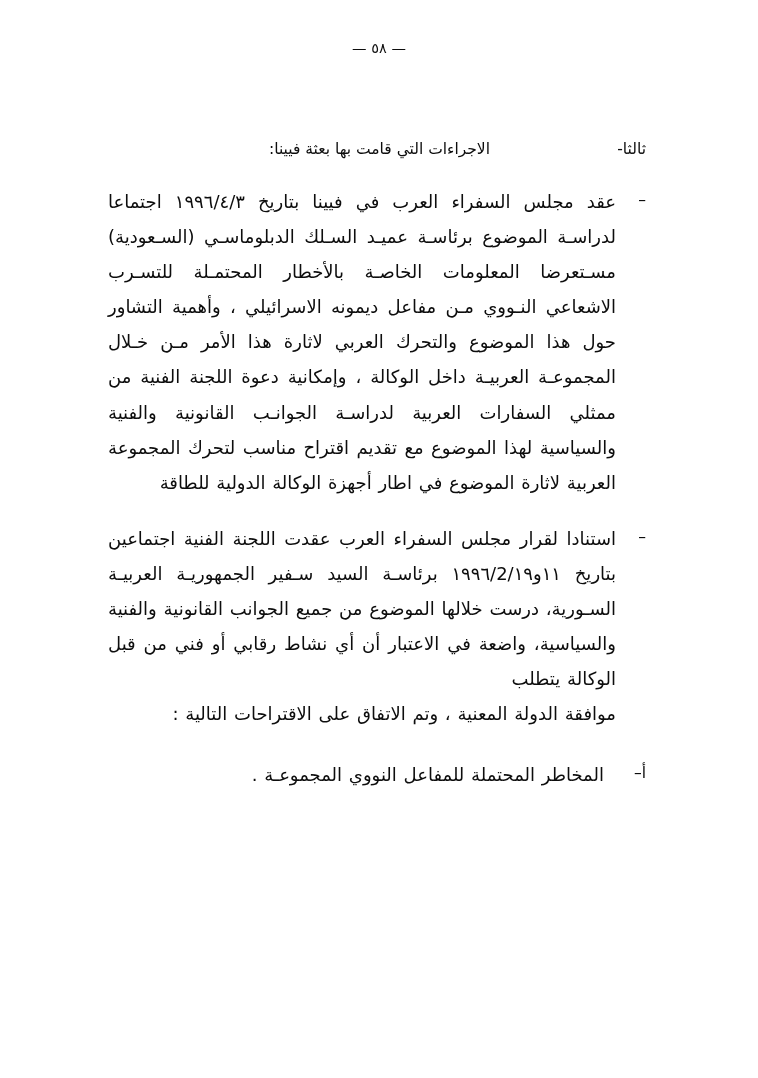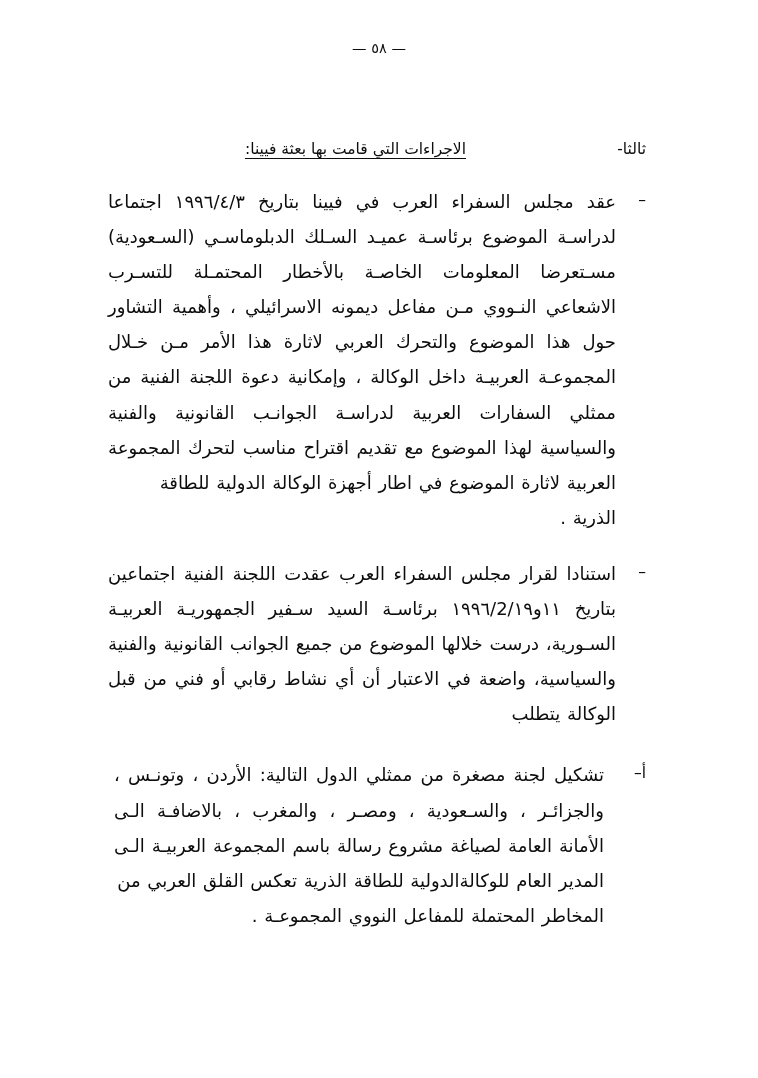--- a/index.html
+++ b/index.html
@@ -44,22 +44,21 @@
     font-size: 15.5px;
     margin-bottom: 26px;
   }
   .section-heading .marker {
     width: 72px;
     flex: 0 0 72px;
     text-underline-offset: 3px;
   }
   .section-heading .heading-text {
     flex: 0 0 auto;
-    margin-right: 108px;
-    text-decoration: underline;
+    margin-right: 84px;
     text-underline-offset: 4px;
     text-align: right;
   }
   .para {
     display: flex;
     flex-direction: row;
     align-items: flex-start;
     margin-bottom: 21px;
   }
   .para .bullet {
@@ -104,33 +103,32 @@
 
     <div class="section-heading">
       <span class="marker">ثالثا-</span>
       <span class="heading-text">الاجراءات التي قامت بها بعثة فيينا:</span>
     </div>
 
     <div class="para">
       <span class="bullet">–</span>
       <div class="body">
         <span>عقد مجلس السفراء العرب في فيينا بتاريخ ١٩٩٦/٤/٣  اجتماعا لدراسـة الموضوع  برئاسـة عميـد السـلك الدبلوماسـي (السـعودية) مسـتعرضا المعلومات الخاصـة بالأخطار المحتمـلة للتسـرب الاشعاعي النـووي مـن مفاعل ديمونه الاسرائيلي ، وأهمية التشاور حول هذا الموضوع والتحرك العربي لاثارة هذا الأمر مـن خـلال المجموعـة العربيـة داخل الوكالة ، وإمكانية دعوة اللجنة الفنية من ممثلي السفارات العربية لدراسـة الجوانـب القانونية والفنية والسياسية لهذا الموضوع مع تقديم اقتراح مناسب  لتحرك المجموعة العربية لاثارة الموضوع في اطار أجهزة الوكالة الدولية للطاقة</span>
-        <span class="lastline">الذرية .</span>
       </div>
     </div>
 
     <div class="para">
       <span class="bullet">–</span>
       <div class="body">
         <span>استنادا لقرار مجلس السفراء العرب عقدت اللجنة الفنية اجتماعين بتاريخ ١١و١٩٩٦/2/١٩ برئاسـة السيد سـفير الجمهوريـة العربيـة السـورية، درست خلالها الموضوع من جميع الجوانب القانونية والفنية  والسياسية، واضعة في الاعتبار  أن أي نشاط رقابي أو فني من قبل الوكالة يتطلب</span>
+        <span class="lastline">موافقة الدولة المعنية ، وتم الاتفاق على الاقتراحات التالية :</span>
       </div>
     </div>
 
     <div class="para sub-para indent-a">
       <span class="bullet letter">أ–</span>
       <div class="body">
-        <span>تشكيل لجنة مصغرة من ممثلي الدول التالية: الأردن ، وتونـس ، والجزائـر ، والسـعودية ، ومصـر ، والمغرب ، بالاضافـة الـى الأمانة العامة  لصياغة مشروع رسالة باسم المجموعة العربيـة الـى المدير العام للوكالةالدولية للطاقة الذرية تعكس القلق العربي من</span>
         <span class="lastline">المخاطر المحتملة للمفاعل النووي المجموعـة .</span>
       </div>
     </div>
 
   </div>
 </div>
 
 </body></html>

